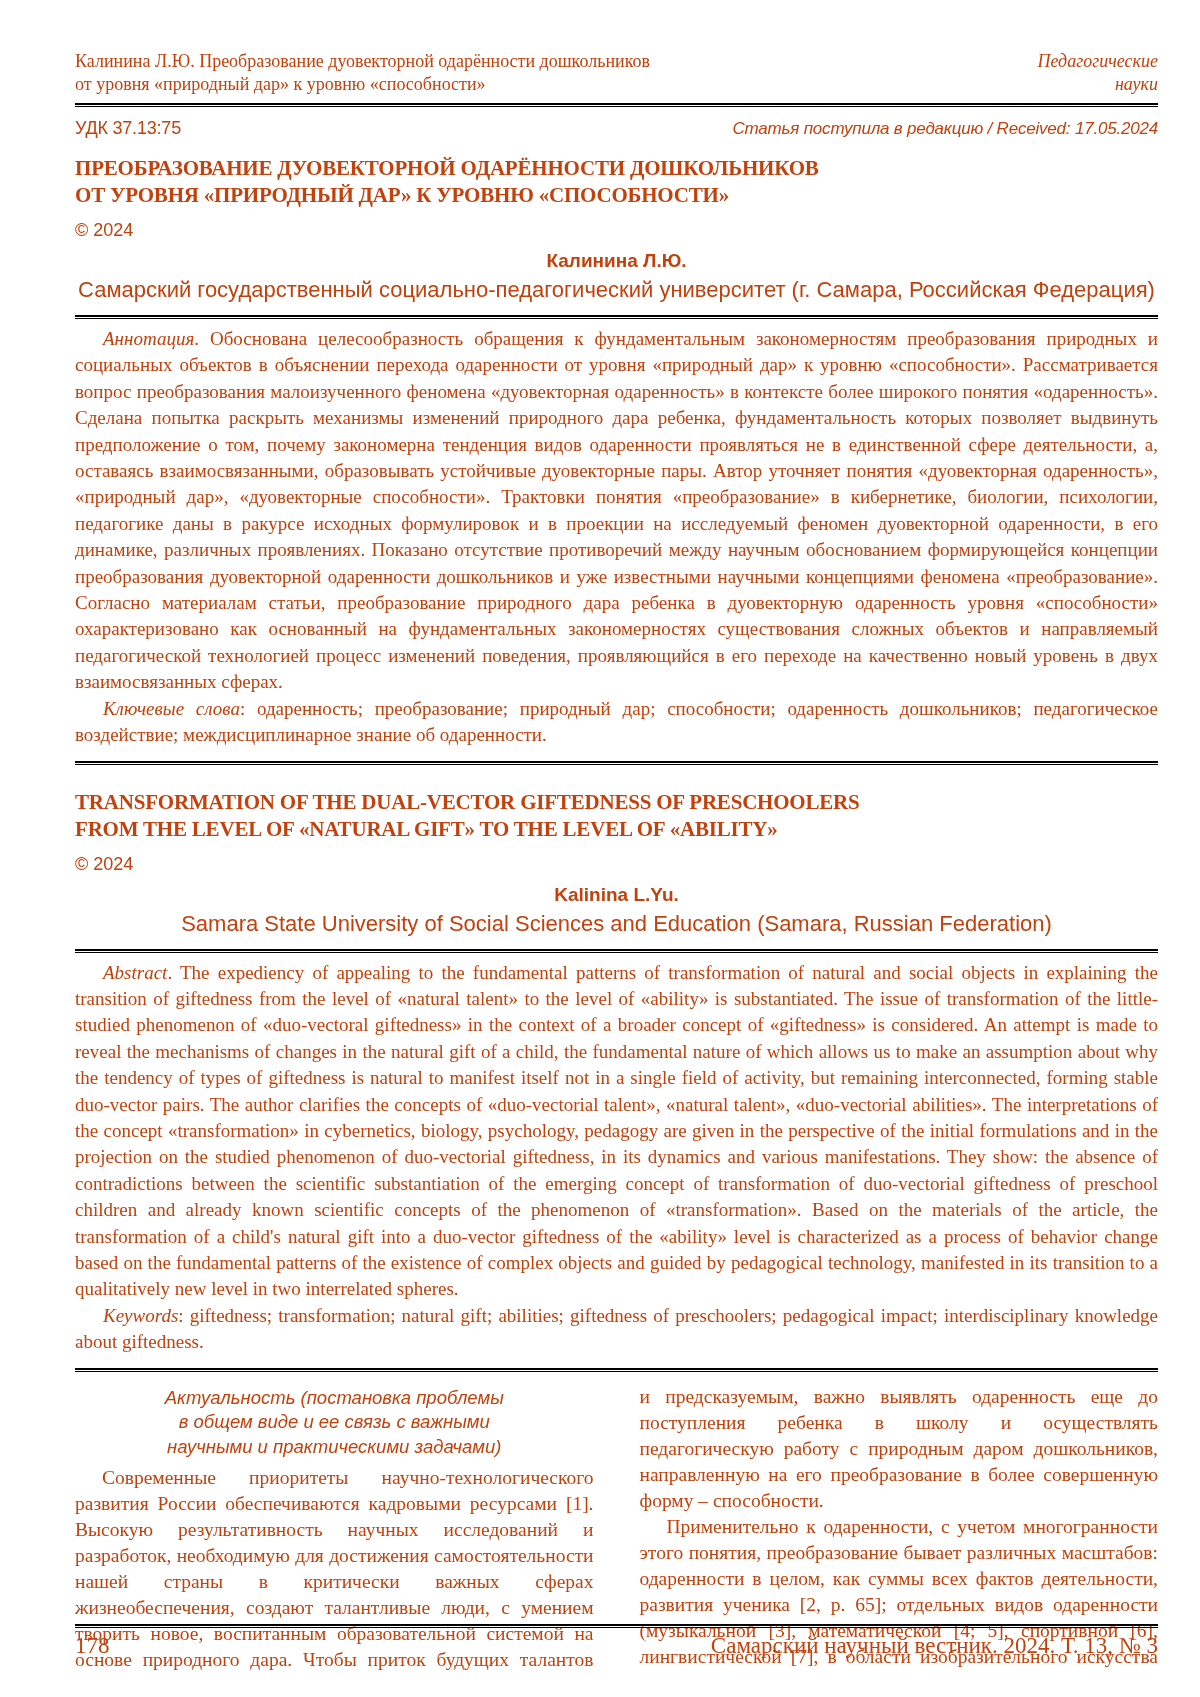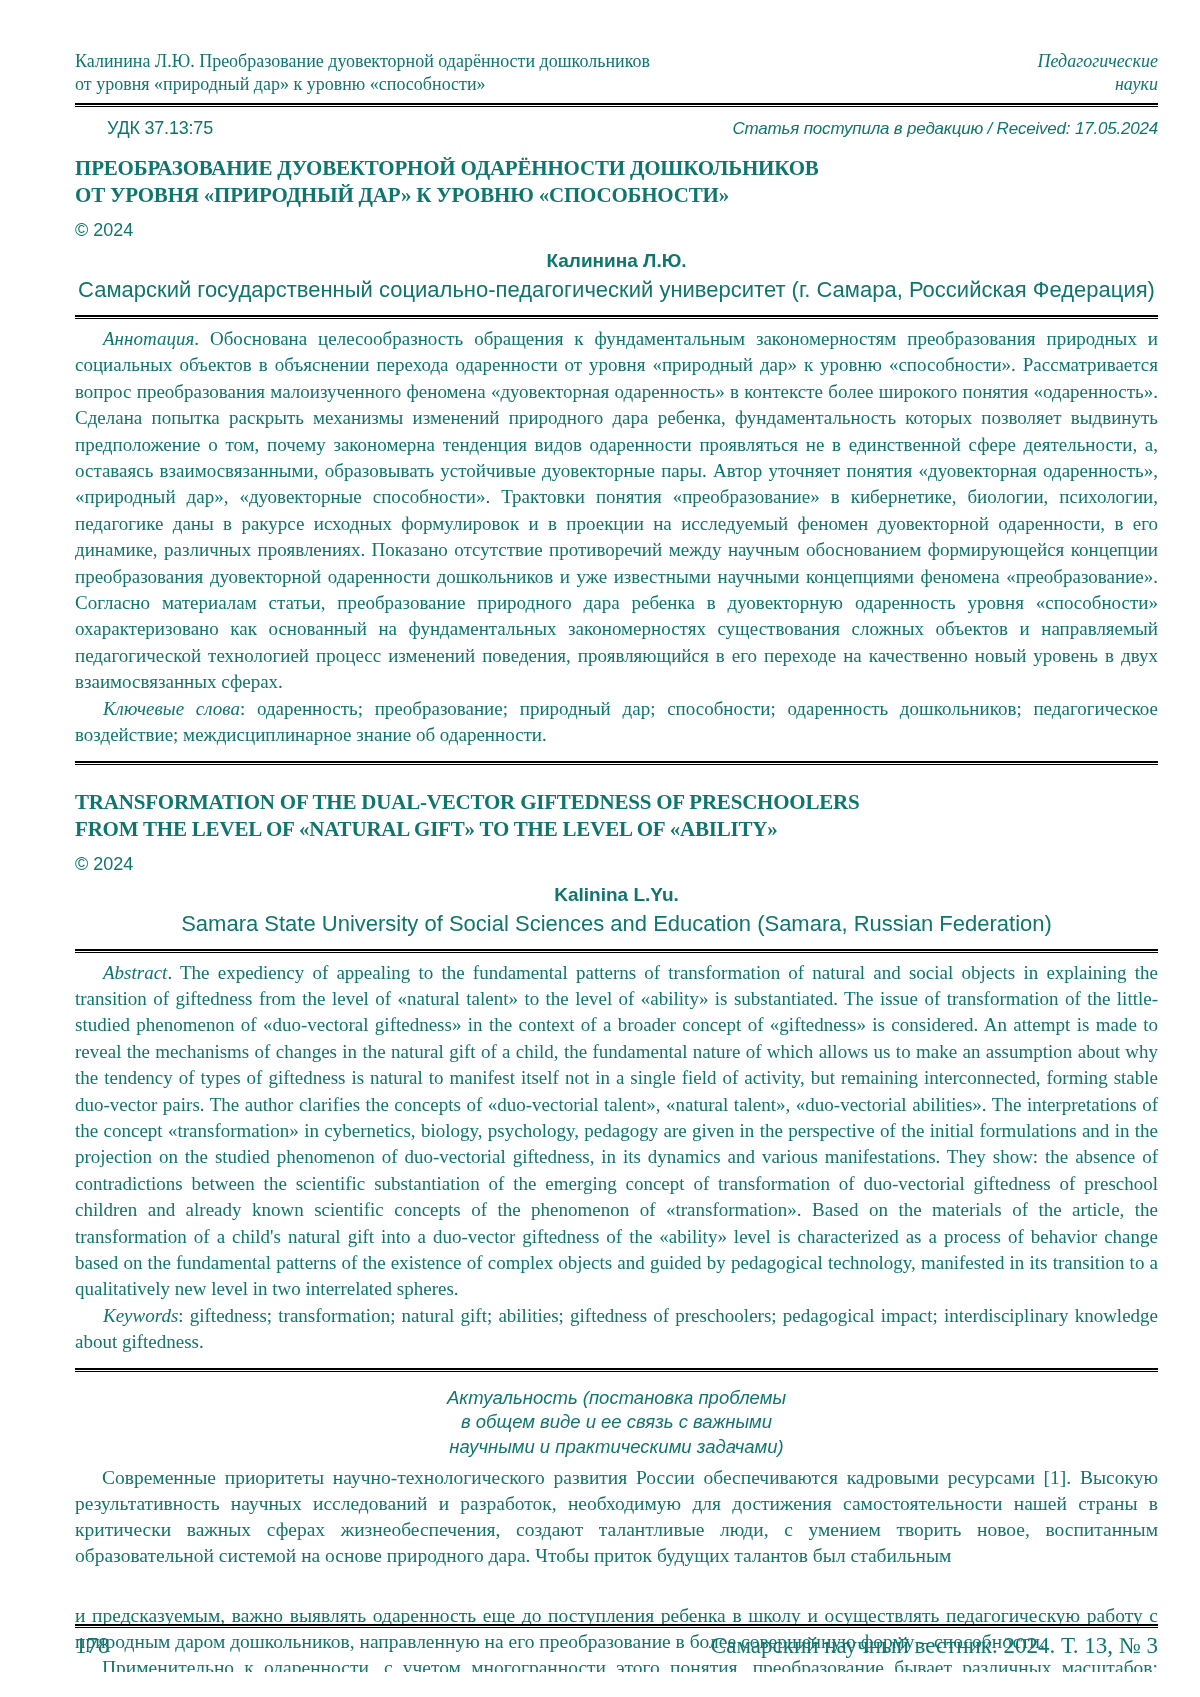--- a/index.html
+++ b/index.html
@@ -1,52 +1,52 @@
 <!DOCTYPE html>
 <html lang="ru"><head>
 <meta charset="utf-8">
 <style>
   html,body{margin:0;padding:0;background:#e8e8e8;}
   .page{
     position:relative;
     width:1200px;height:1697px;
     margin:0 auto;
     background:#ffffff;
-    color:#0f766e;
+    color:#c2410c;
     box-sizing:border-box;
     padding:50px 42px 8px 75px;
     font-family:"Liberation Serif", serif;
     overflow:hidden;
   }
   
   .running-head{display:flex;justify-content:space-between;align-items:flex-start;}
   .rh-left{font-size:18px;line-height:23px;}
   .rh-left span{display:block;}
   .rh-right{font-size:18px;line-height:23px;font-style:italic;text-align:right;}
   .rh-right span{display:block;}
   .rule{height:1px;border-top:2px solid #000;border-bottom:1px solid #000;background:none;}
   .rule.head{margin-top:7px;}
   
-  .meta-row{display:flex;justify-content:space-between;align-items:flex-end;margin-top:11px;margin-left:32px;}
+  .meta-row{display:flex;justify-content:space-between;align-items:flex-end;margin-top:11px;}
   .meta-left{font-family:"Liberation Sans", sans-serif;font-size:18px;letter-spacing:-0.2px;}
   .meta-right{font-family:"Liberation Sans", sans-serif;font-style:italic;font-size:17px;letter-spacing:-0.2px;}
   
   .article-title{margin:16px 0 0 0;text-align:left;font-weight:bold;font-size:21px;line-height:27px;letter-spacing:-0.2px;}
   .article-title span{display:block;}
   .copyright{margin-top:11px;font-family:"Liberation Sans", sans-serif;font-size:18px;}
   .author{margin-top:9px;text-align:center;font-family:"Liberation Sans", sans-serif;font-weight:bold;font-size:19px;}
   .affiliation{margin-top:5px;text-align:center;font-family:"Liberation Sans", sans-serif;font-size:22px;}
   .rule.sect{margin-top:12px;}
   
   .para{margin:7px 0 0 0;text-align:justify;font-size:19px;line-height:26.4px;text-indent:28px;}
   .para .lbl{font-style:italic;}
   .keywords{margin-top:0;}
   .en-block-gap{margin-top:24px;}
   
-  .columns{display:flex;gap:34px;margin-top:12px;height:288px;overflow:hidden;flex-direction:column;}
+  .columns{display:flex;gap:46px;margin-top:12px;height:288px;overflow:hidden;}
   .col{flex:1 1 0;}
   .col-heading{font-family:"Liberation Sans", sans-serif;font-style:italic;font-size:18.5px;line-height:24.5px;text-align:center;margin:2px 0 6px 0;}
   .col-heading span{display:block;}
   .body-para{margin:0;text-align:justify;font-size:19.5px;line-height:26px;text-indent:27px;}
   .body-para.cont{text-indent:0;}
   
   .footer{position:absolute;left:75px;right:42px;bottom:38px;}
   .footer-row{display:flex;justify-content:space-between;align-items:baseline;margin-top:5px;font-size:23px;}
 </style>
 </head>

